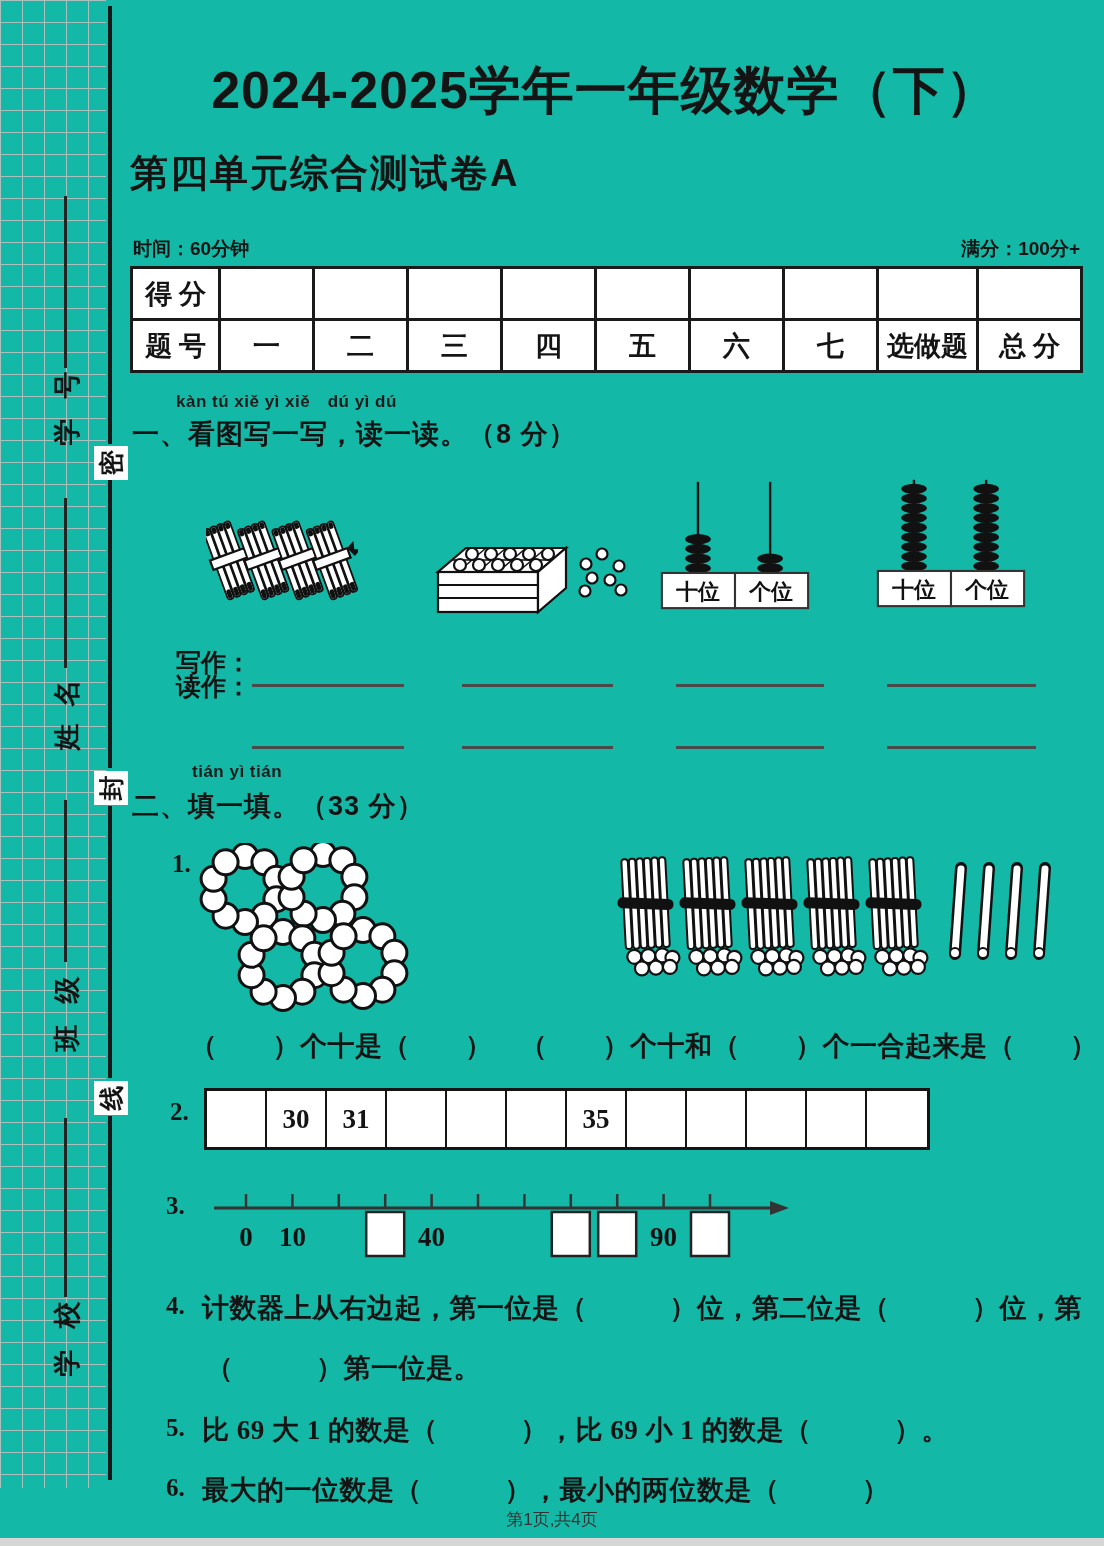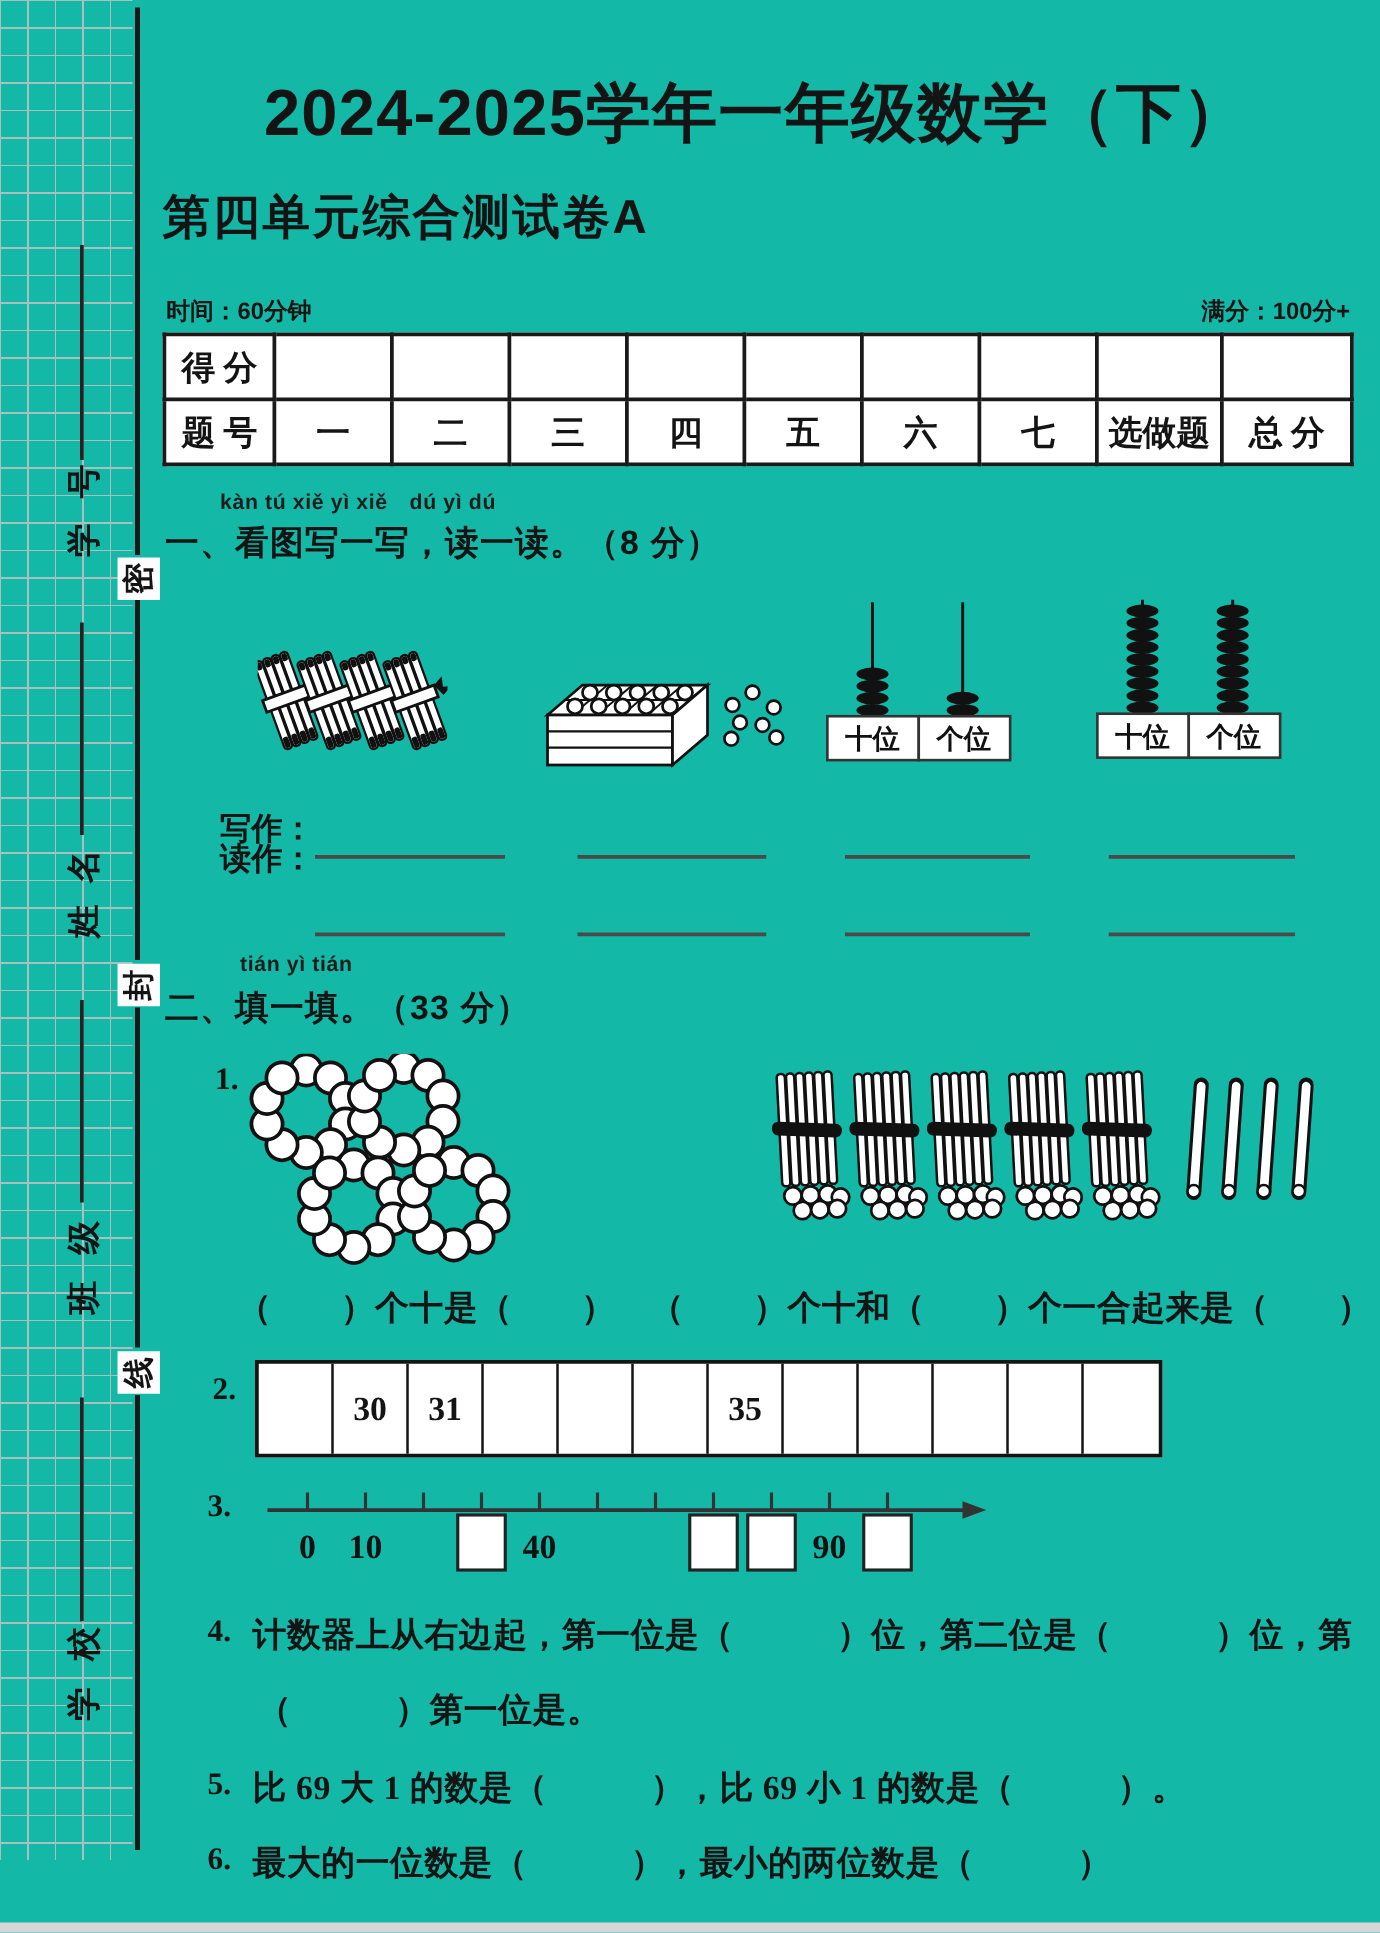--- a/index.html
+++ b/index.html
@@ -31,21 +31,21 @@
   .pinyin { font-size:17px; font-weight:600; letter-spacing:.5px; color:#1c1c1c; }
   .sec-heading { font-size:27px; font-weight:800; letter-spacing:1px; }
   .cn-label { font-size:25px; font-weight:700; font-family:"Liberation Serif","DejaVu Serif",serif; }
   .blank { height:3px; background:#4a4a4a; }
 
   .item-num { font-size:25px; font-weight:800; font-family:"Liberation Serif","DejaVu Serif",serif; }
   .q-text { font-size:27px; font-weight:600; letter-spacing:.5px; white-space:nowrap;
             font-family:"Liberation Serif","DejaVu Serif",serif; }
 
   .strip { display:flex; border:3px solid #141414; background:#fff; }
-  .strip .cell { width:60px; height:72px; border-right:2.5px solid #141414; display:flex;
+  .strip .cell { width:60px; height:56px; border-right:2.5px solid #141414; display:flex;
                  align-items:center; justify-content:center; font-size:27px; font-weight:600;
                  font-family:"Liberation Serif","DejaVu Serif",serif; }
   .strip .cell:last-child { border-right:none; }
 
   .footer { left:0; top:1508px; width:1104px; text-align:center; font-size:17px; color:#333; }
   .bottom-strip { left:0; top:1538px; width:1104px; height:8px; background:#d6d6d6; }
 </style>
 </head>
 <body>
 
@@ -431,20 +431,21 @@
   <div class="abs item-num" style="left:166px;top:1292px;">4.</div>
   <div class="abs q-text" style="left:202px;top:1290px;">计数器上从右边起，第一位是（　　　）位，第二位是（　　　）位，第</div>
   <div class="abs q-text" style="left:206px;top:1350px;">（　　　）第一位是。</div>
 
   <div class="abs item-num" style="left:166px;top:1414px;">5.</div>
   <div class="abs q-text" style="left:202px;top:1412px;">比 69 大 1 的数是（　　　），比 69 小 1 的数是（　　　）。</div>
 
   <div class="abs item-num" style="left:166px;top:1474px;">6.</div>
   <div class="abs q-text" style="left:202px;top:1472px;">最大的一位数是（　　　），最小的两位数是（　　　）</div>
 
+  <div class="abs footer">第1页,共4页</div>
   <div class="abs bottom-strip"></div>
 <div class="abs side-char" style="top: 367px;">号</div>
     <div class="abs side-char" style="top: 414px;">学</div>
     <div class="abs side-char" style="top: 675px;">名</div>
     <div class="abs side-char" style="top: 719px;">姓</div>
     <div class="abs side-char" style="top: 972px;">级</div>
     <div class="abs side-char" style="top: 1020px;">班</div>
     <div class="abs side-char" style="top: 1297px;">校</div>
     <div class="abs side-char" style="top: 1345px;">学</div>
     <div class="abs side-underline" style="top: 196px; height: 172px;"></div>

